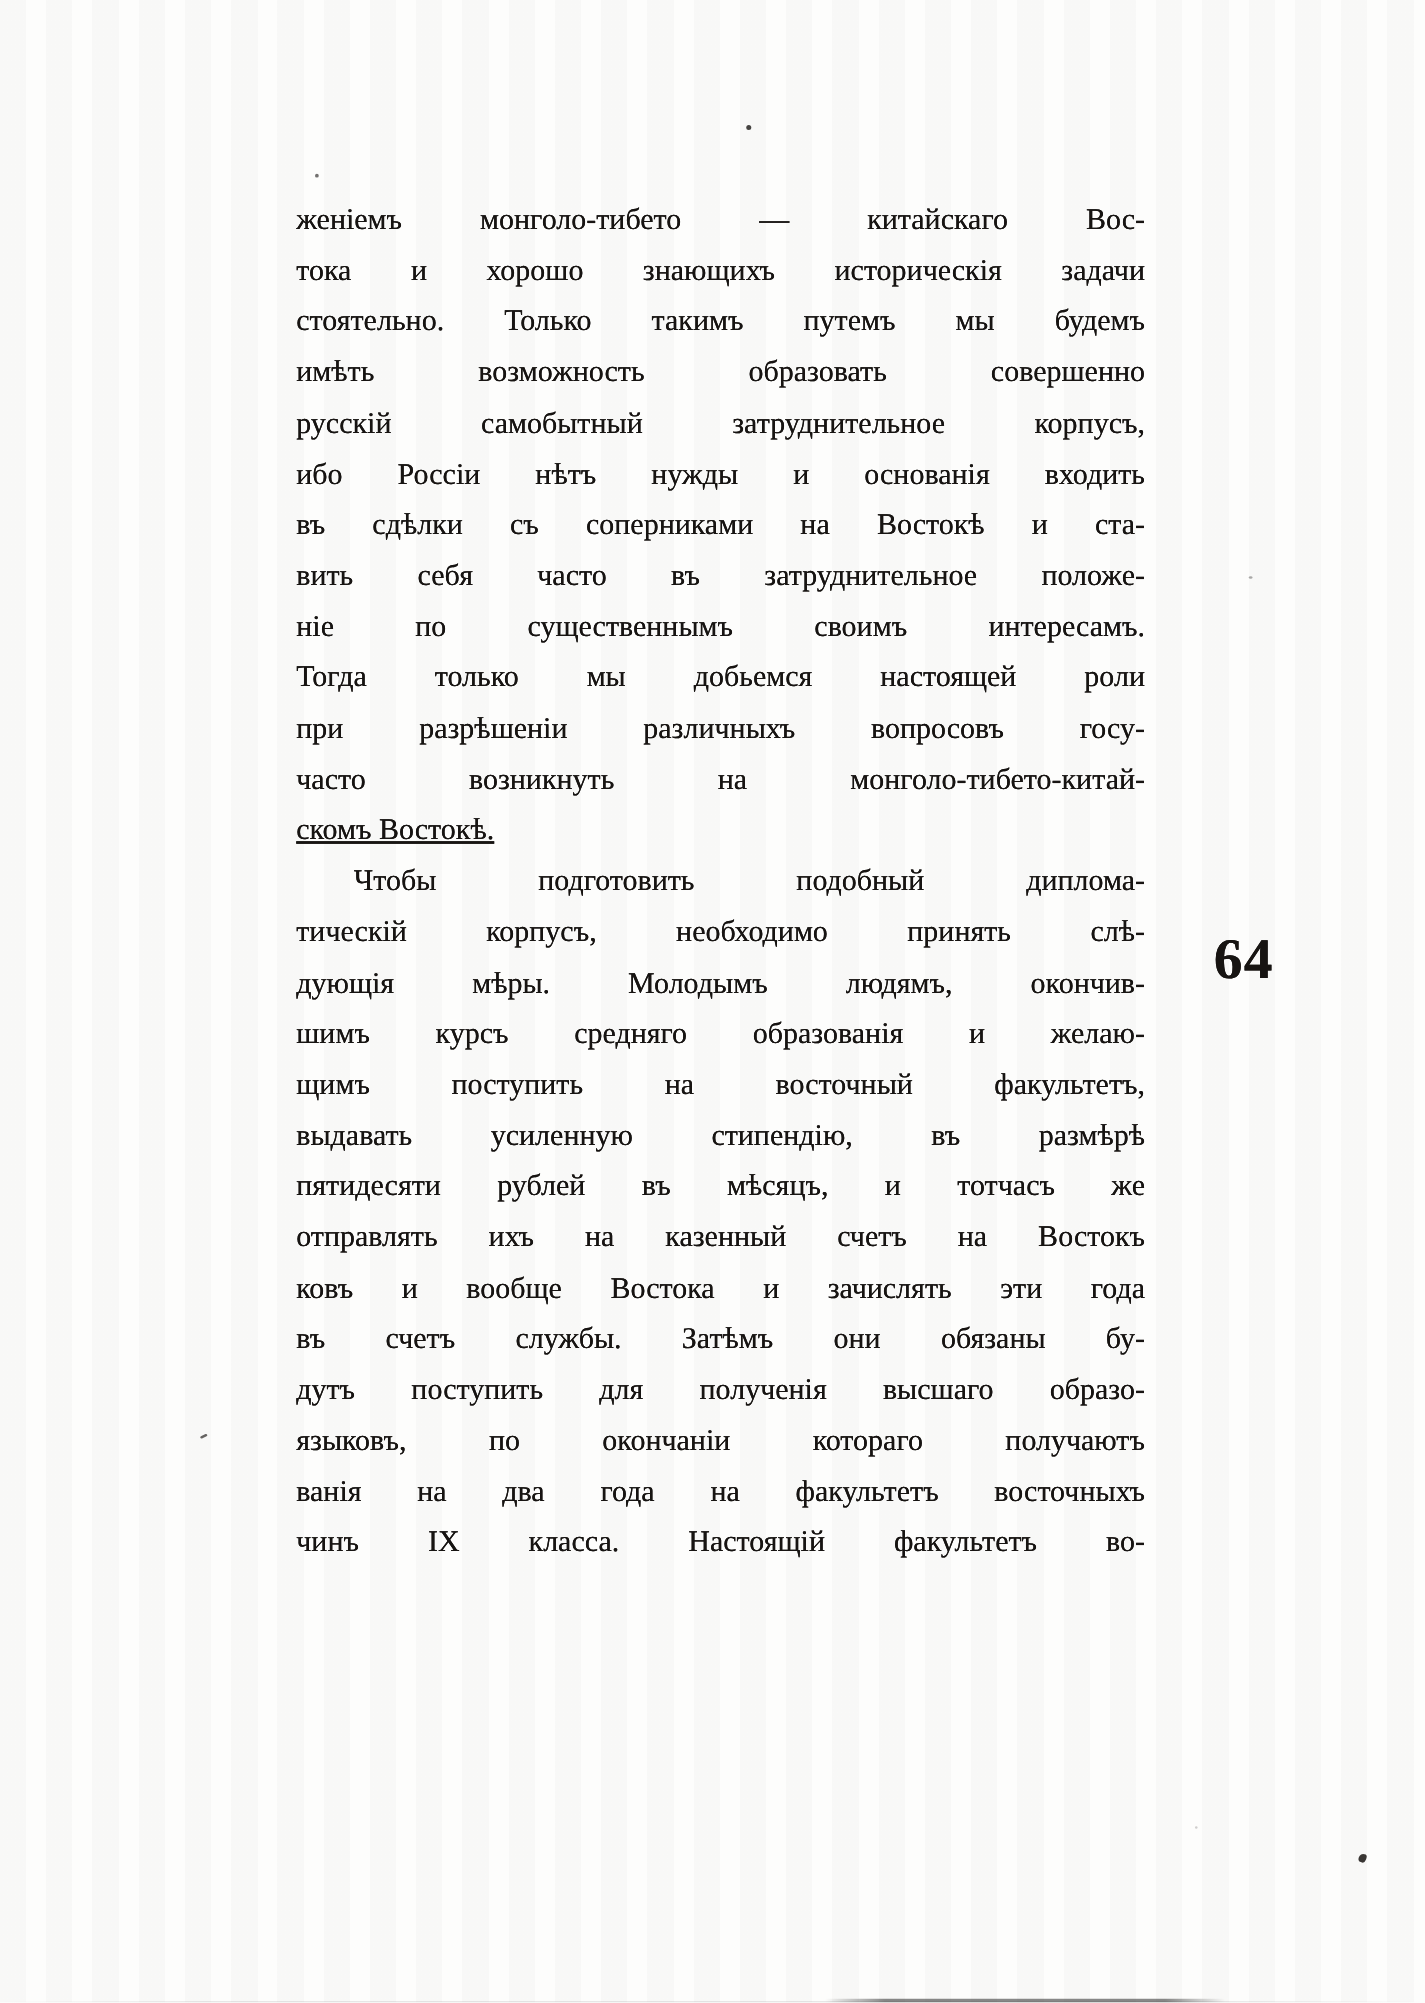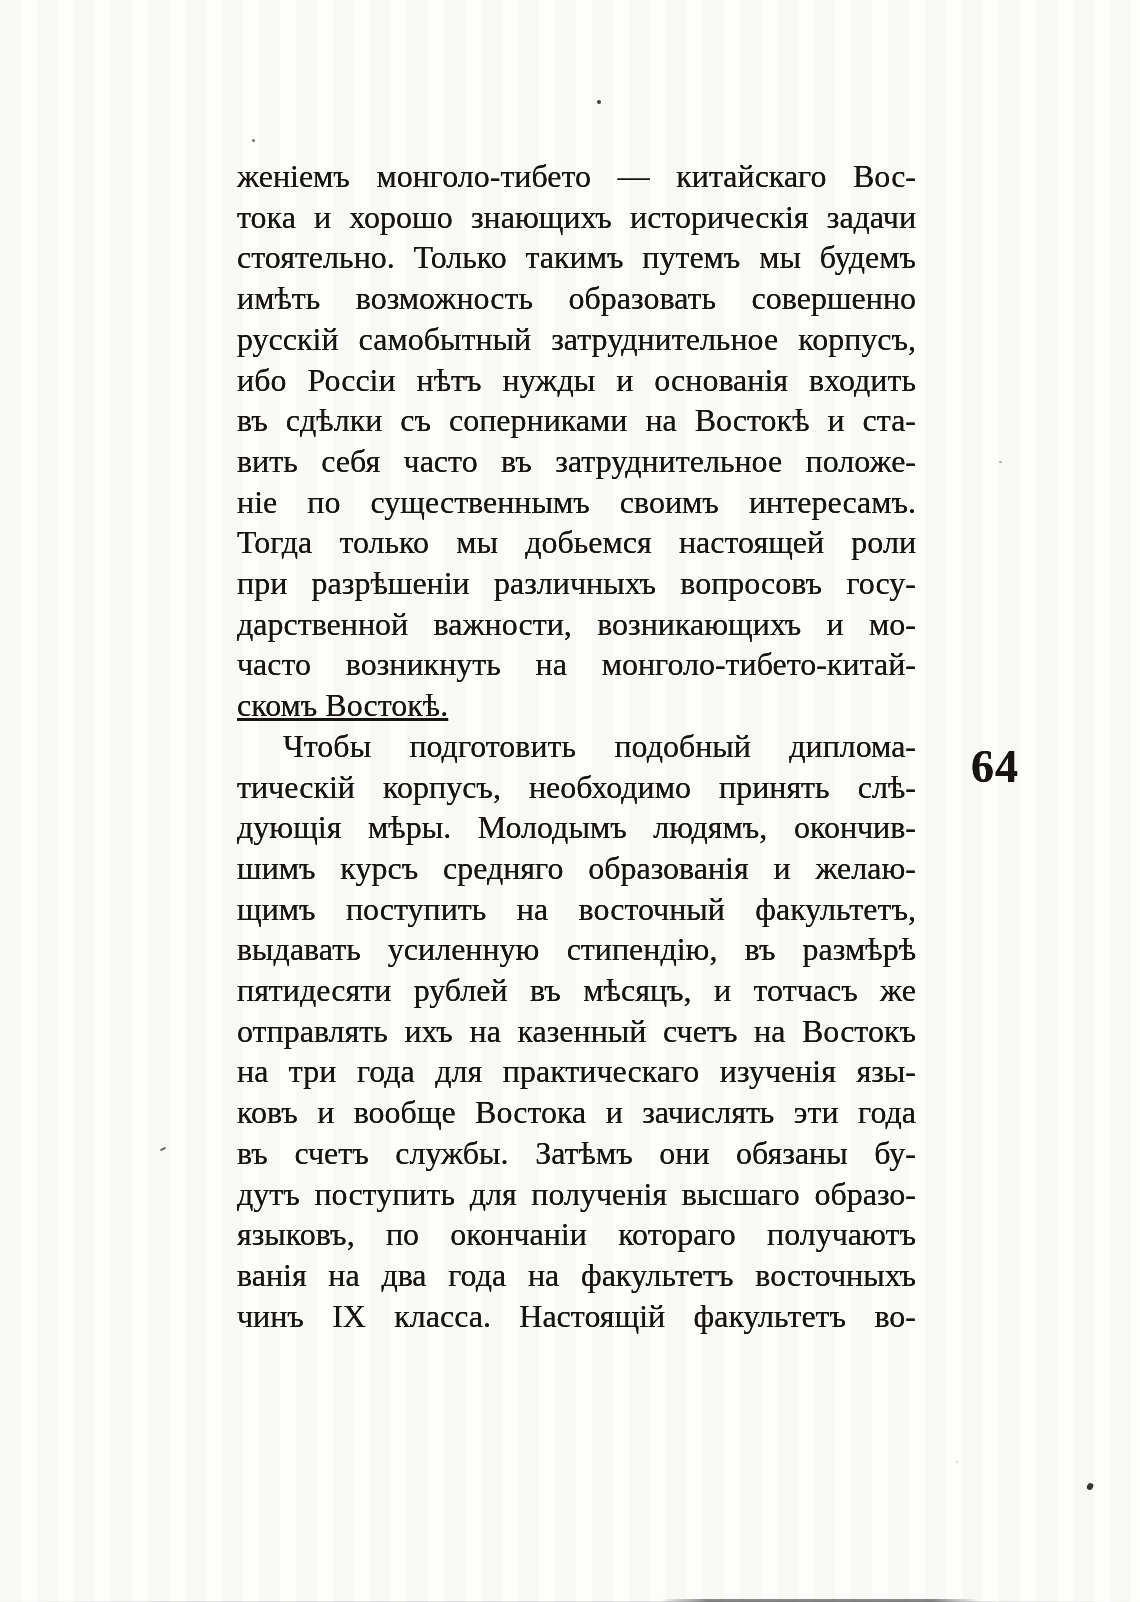--- a/index.html
+++ b/index.html
@@ -22,21 +22,21 @@
       90deg,
       var(--stripe) 0px, var(--stripe) 21px,
       rgba(0,0,0,0) 21px, rgba(0,0,0,0) 37px
     );
     pointer-events:none;
   }
   .text-block{
     position:absolute;
     left:237px; top:156px; width:679px;
     color:var(--ink);
-    font-size:32px;
+    font-size:24px;
     line-height:40.7px;
     text-shadow:0 0 0.45px var(--ink);
   }
   .line{
     text-align:justify;
     text-align-last:justify;
     white-space:normal;
   }
   .line.plain{
     text-align-last:left;
@@ -76,32 +76,30 @@
     <div class="line">тока и хорошо знающихъ историческія задачи</div>
     <div class="line">стоятельно. Только такимъ путемъ мы будемъ</div>
     <div class="line">имѣть возможность образовать совершенно</div>
     <div class="line">русскій самобытный затруднительное корпусъ,</div>
     <div class="line">ибо Россіи нѣтъ нужды и основанія входить</div>
     <div class="line">въ сдѣлки съ соперниками на Востокѣ и ста-</div>
     <div class="line">вить себя часто въ затруднительное положе-</div>
     <div class="line">ніе по существеннымъ своимъ интересамъ.</div>
     <div class="line">Тогда только мы добьемся настоящей роли</div>
     <div class="line">при разрѣшеніи различныхъ вопросовъ госу-</div>
-    <div class="line">дарственной важности, возникающихъ и мо-</div>
     <div class="line">часто возникнуть на монголо-тибето-китай-</div>
     <div class="line plain">скомъ Востокѣ.</div>
     <div class="line indent">Чтобы подготовить подобный диплома-</div>
     <div class="line">тическій корпусъ, необходимо принять слѣ-</div>
     <div class="line">дующія мѣры. Молодымъ людямъ, окончив-</div>
     <div class="line">шимъ курсъ средняго образованія и желаю-</div>
     <div class="line">щимъ поступить на восточный факультетъ,</div>
     <div class="line">выдавать усиленную стипендію, въ размѣрѣ</div>
     <div class="line">пятидесяти рублей въ мѣсяцъ, и тотчасъ же</div>
     <div class="line">отправлять ихъ на казенный счетъ на Востокъ</div>
-    <div class="line">на три года для практическаго изученія язы-</div>
     <div class="line">ковъ и вообще Востока и зачислять эти года</div>
     <div class="line">въ счетъ службы. Затѣмъ они обязаны бу-</div>
     <div class="line">дутъ поступить для полученія высшаго образо-</div>
     <div class="line">языковъ, по окончаніи котораго получаютъ</div>
     <div class="line">ванія на два года на факультетъ восточныхъ</div>
     <div class="line">чинъ IX класса. Настоящій факультетъ во-</div>
   </div>
 
 <div class="page-number">64</div>
 

